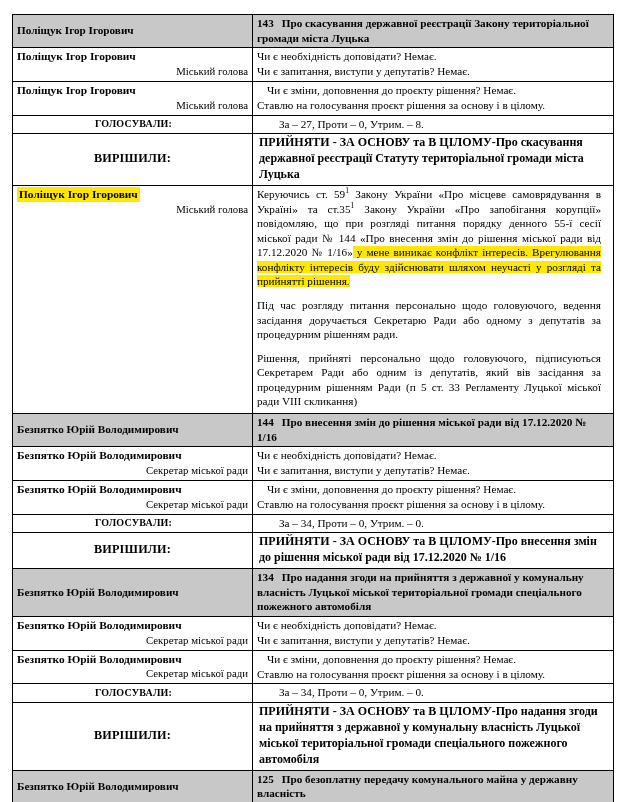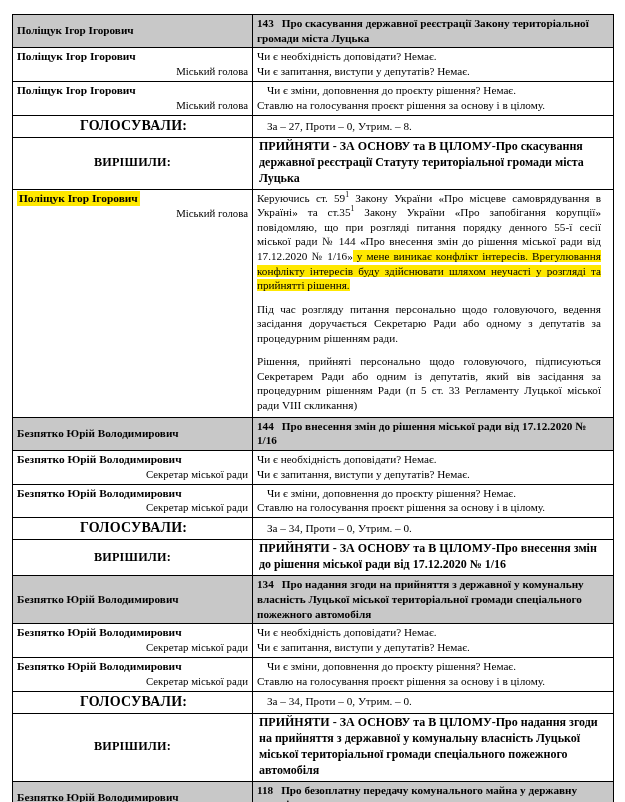--- a/index.html
+++ b/index.html
@@ -89,30 +89,30 @@
     display: block;
     line-height: 1.33;
   }
   .d-line.indent {
     text-indent: 10px;
   }
 
   
   tr.vote td.vote-label {
     font-weight: bold;
-    font-size: 14px;
+    font-size: 10px;
     text-align: center;
     letter-spacing: 0.2px;
     vertical-align: middle;
     padding-right: 2px;
   }
   tr.vote td.vote-value {
     font-size: 11.2px;
     vertical-align: middle;
-    padding-left: 14px;
+    padding-left: 26px;
     margin-left: 34px;
   }
 
   
   tr.decision td.decision-label {
     font-weight: bold;
     font-size: 12.2px;
     text-align: center;
     vertical-align: middle;
     letter-spacing: 0.2px;
@@ -296,20 +296,20 @@
       </tr>
 
       <tr class="decision">
         <td class="decision-label" style="width:141px">ВИРІШИЛИ:</td>
         <td class="decision-text">ПРИЙНЯТИ - ЗА ОСНОВУ та В ЦІЛОМУ-Про надання згоди на прийняття з державної у комунальну власність Луцької міської територіальної громади спеціального пожежного автомобіля</td>
       </tr>
 
       <tr class="agenda">
         <td class="speaker-name">Безпятко Юрій Володимирович</td>
         <td class="agenda-text">
-          <span class="agenda-num">118</span><span>Про безоплатну передачу комунального майна у державну власність</span>
+          <span class="agenda-num">125</span><span>Про безоплатну передачу комунального майна у державну власність</span>
         </td>
       </tr>
 
     </tbody>
   </table>
 
 </div>
 
 </body></html>

